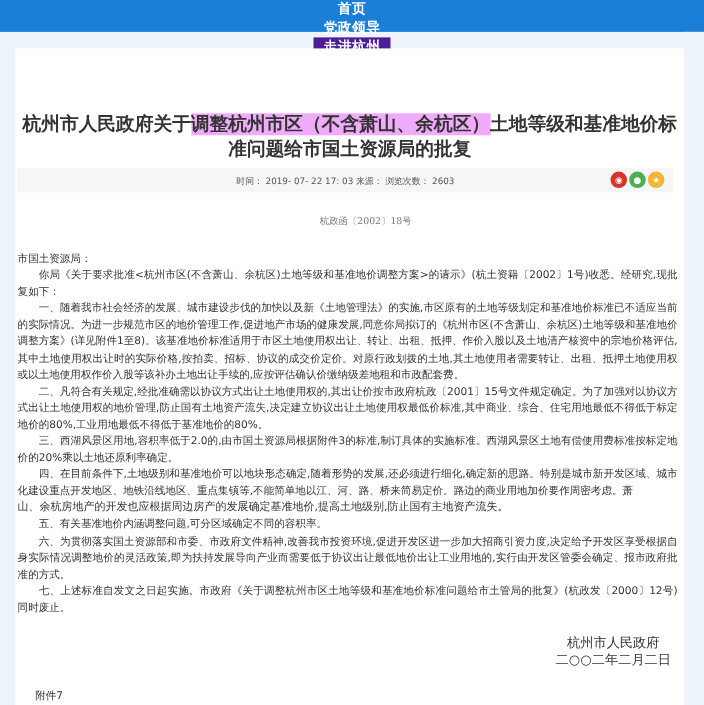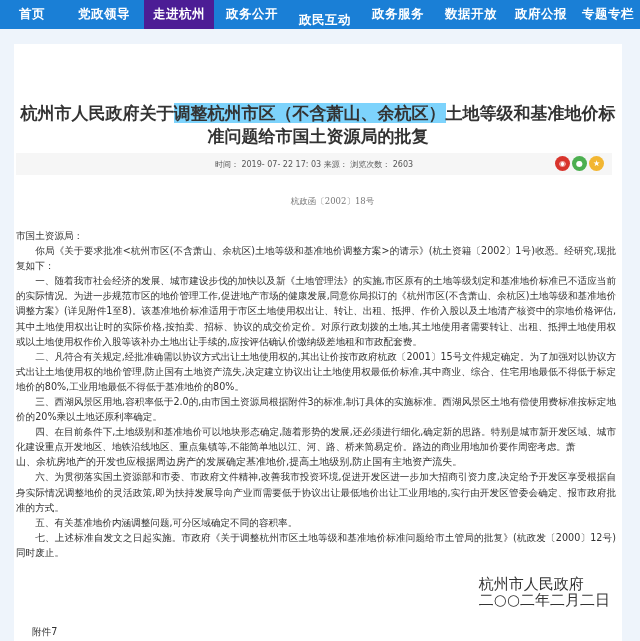--- a/index.html
+++ b/index.html
@@ -6,42 +6,42 @@
   html, body { width: 640px; height: 641px; overflow: hidden; }
   body {
     background: #eef4fb;
     font-family: "DejaVu Sans", "Liberation Sans", sans-serif;
     color: #333;
     position: relative;
   }
   .topnav {
     position: absolute; left: 0; top: 0; width: 640px; height: 29px;
     background: #1a7fd6;
-    display: flex; align-items: center;
+    display: flex; align-items: center; flex-direction: column;
   }
   .nav-item {
     height: 29px; display: flex; align-items: center; justify-content: center;
     color: #fff; font-size: 12.5px; font-weight: bold; letter-spacing: 0.5px;
     white-space: nowrap; cursor: pointer;
   }
   .nav-item.active { background: #4c1d95; }
   .page {
     position: absolute; left: 14px; top: 44px; width: 608px; height: 597px;
     background: #fff;
   }
   .breadcrumb {
     position: absolute; left: 6px; top: 8px;
     font-size: 8px; color: #888; white-space: nowrap;
   }
   .title {
     position: absolute; left: 0; top: 58px; width: 608px;
     text-align: center; font-size: 17px; line-height: 23px; color: #333;
     padding: 0 4px;
   }
-  .title .hl { background: #7dd3fc; margin-top: 19px; }
+  .title .hl { background: #f0abfc; margin-top: 19px; }
   .metabar {
     position: absolute; left: 2px; top: 109px; width: 596px; height: 22px;
     background: #f6f6f6;
     display: flex; align-items: center; justify-content: center;
     font-size: 8px; color: #555;
   }
   .metabar .meta-text { white-space: nowrap; }
   .share { position: absolute; right: 8px; top: 3px; display: flex; gap: 2px; }
   .share .ico {
     width: 15px; height: 15px; border-radius: 50%;
@@ -53,22 +53,22 @@
     font-size: 8.5px; color: #777; font-family: "DejaVu Serif", serif;
   }
   .body-text {
     position: absolute; left: 2px; top: 184px; width: 600px;
     font-size: 9.6px; line-height: 15.1px; color: #333;
   }
   .body-text p { text-align: justify; }
   .body-text p.ind { text-indent: 2em; }
   .body-text p.big { font-size: 10px; line-height: 15px; }
   .sign {
-    position: absolute; right: 12px; top: 532px; text-align: left;
-    font-size: 15px; line-height: 16px; color: #333;
+    position: absolute; right: 12px; top: 532px; text-align: center;
+    font-size: 12px; line-height: 16px; color: #333;
   }
   .attach {
     position: absolute; left: 18px; top: 582px; font-size: 9.6px; color: #333;
   }
   .gutter {
     position: absolute; right: 0; top: 29px; width: 18px; height: 612px;
     background: #eef4fb;
   }
 </style>
 </head>
@@ -106,22 +106,22 @@
   <div class="docno">杭政函〔2002〕18号</div>
 
   <div class="body-text" id="body">
       <p class="">市国土资源局：</p>
       <p class="ind">你局《关于要求批准&lt;杭州市区(不含萧山、余杭区)土地等级和基准地价调整方案&gt;的请示》(杭土资籍〔2002〕1号)收悉。经研究,现批复如下：</p>
       <p class="ind">一、随着我市社会经济的发展、城市建设步伐的加快以及新《土地管理法》的实施,市区原有的土地等级划定和基准地价标准已不适应当前的实际情况。为进一步规范市区的地价管理工作,促进地产市场的健康发展,同意你局拟订的《杭州市区(不含萧山、余杭区)土地等级和基准地价调整方案》(详见附件1至8)。该基准地价标准适用于市区土地使用权出让、转让、出租、抵押、作价入股以及土地清产核资中的宗地价格评估,其中土地使用权出让时的实际价格,按拍卖、招标、协议的成交价定价。对原行政划拨的土地,其土地使用者需要转让、出租、抵押土地使用权或以土地使用权作价入股等该补办土地出让手续的,应按评估确认价缴纳级差地租和市政配套费。</p>
       <p class="ind">二、凡符合有关规定,经批准确需以协议方式出让土地使用权的,其出让价按市政府杭政〔2001〕15号文件规定确定。为了加强对以协议方式出让土地使用权的地价管理,防止国有土地资产流失,决定建立协议出让土地使用权最低价标准,其中商业、综合、住宅用地最低不得低于标定地价的80%,工业用地最低不得低于基准地价的80%。</p>
       <p class="ind">三、西湖风景区用地,容积率低于2.0的,由市国土资源局根据附件3的标准,制订具体的实施标准。西湖风景区土地有偿使用费标准按标定地价的20%乘以土地还原利率确定。</p>
       <p class="ind">四、在目前条件下,土地级别和基准地价可以地块形态确定,随着形势的发展,还必须进行细化,确定新的思路。特别是城市新开发区域、城市化建设重点开发地区、地铁沿线地区、重点集镇等,不能简单地以江、河、路、桥来简易定价。路边的商业用地加价要作周密考虑。萧</p>
       <p class=" big">山、余杭房地产的开发也应根据周边房产的发展确定基准地价,提高土地级别,防止国有主地资产流失。</p>
+      <p class="ind">五、有关基准地价内涵调整问题,可分区域确定不同的容积率。</p>
       <p class="ind">六、为贯彻落实国土资源部和市委、市政府文件精神,改善我市投资环境,促进开发区进一步加大招商引资力度,决定给予开发区享受根据自身实际情况调整地价的灵活政策,即为扶持发展导向产业而需要低于协议出让最低地价出让工业用地的,实行由开发区管委会确定、报市政府批准的方式。</p>
-      <p class="ind">五、有关基准地价内涵调整问题,可分区域确定不同的容积率。</p>
       <p class="ind">七、上述标准自发文之日起实施。市政府《关于调整杭州市区土地等级和基准地价标准问题给市土管局的批复》(杭政发〔2000〕12号)同时废止。</p>
     </div>
 
   <div class="sign">
     <div>杭州市人民政府</div>
     <div>二○○二年二月二日</div>
   </div>
 
   <div class="attach">附件7</div>
 </main>

